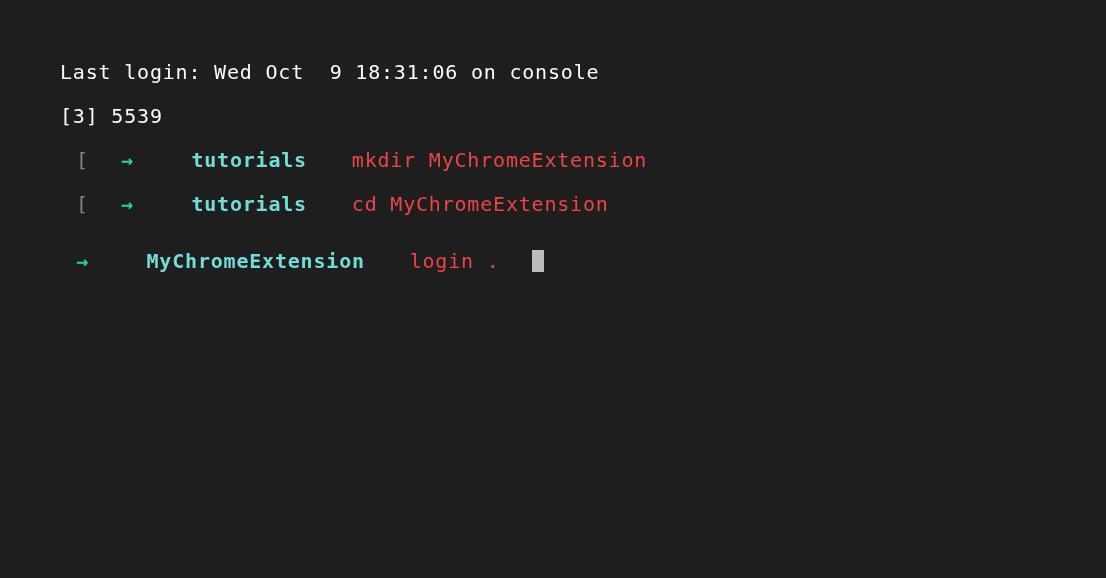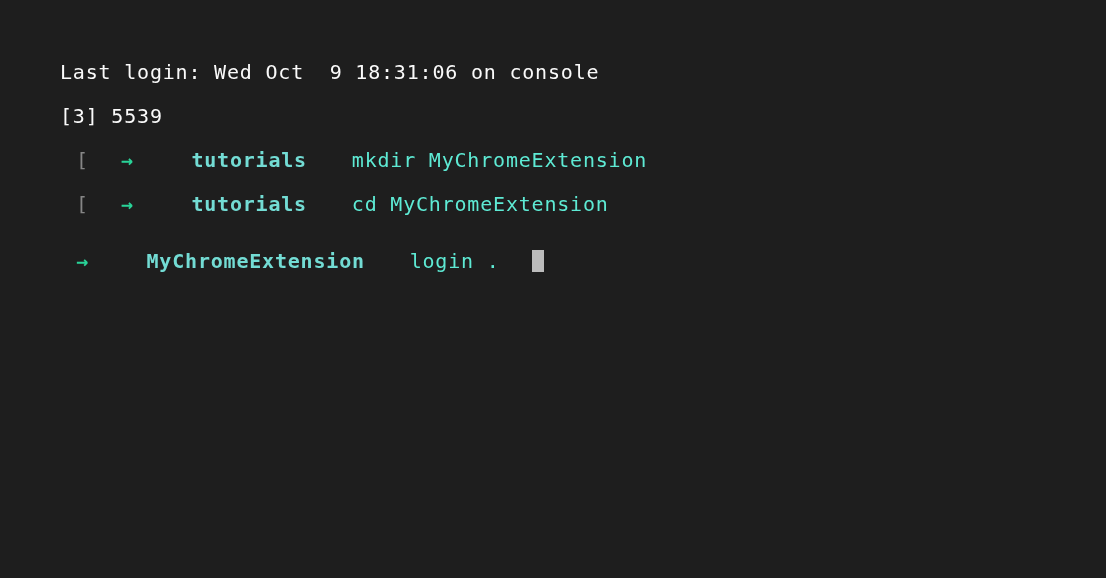--- a/index.html
+++ b/index.html
@@ -16,21 +16,21 @@
       letter-spacing: 0.8px;
       overflow: hidden;
     }
     .line {
       white-space: pre;
     }
     .bracket { color: #868686; }
     .arrow { color: #29d398; font-weight: bold; }
     .arrow-c { color: #29d398; font-weight: bold; }
     .dir { color: #73dcd4; font-weight: bold; }
-    .cmd { color: #5eead4; }
+    .cmd { color: #ef4444; }
     .cursor {
       display: inline-block;
       width: 12px;
       height: 22px;
       background: #bcbcbc;
       vertical-align: text-bottom;
       margin-bottom: 1px;
     }
   </style>
 </head>

